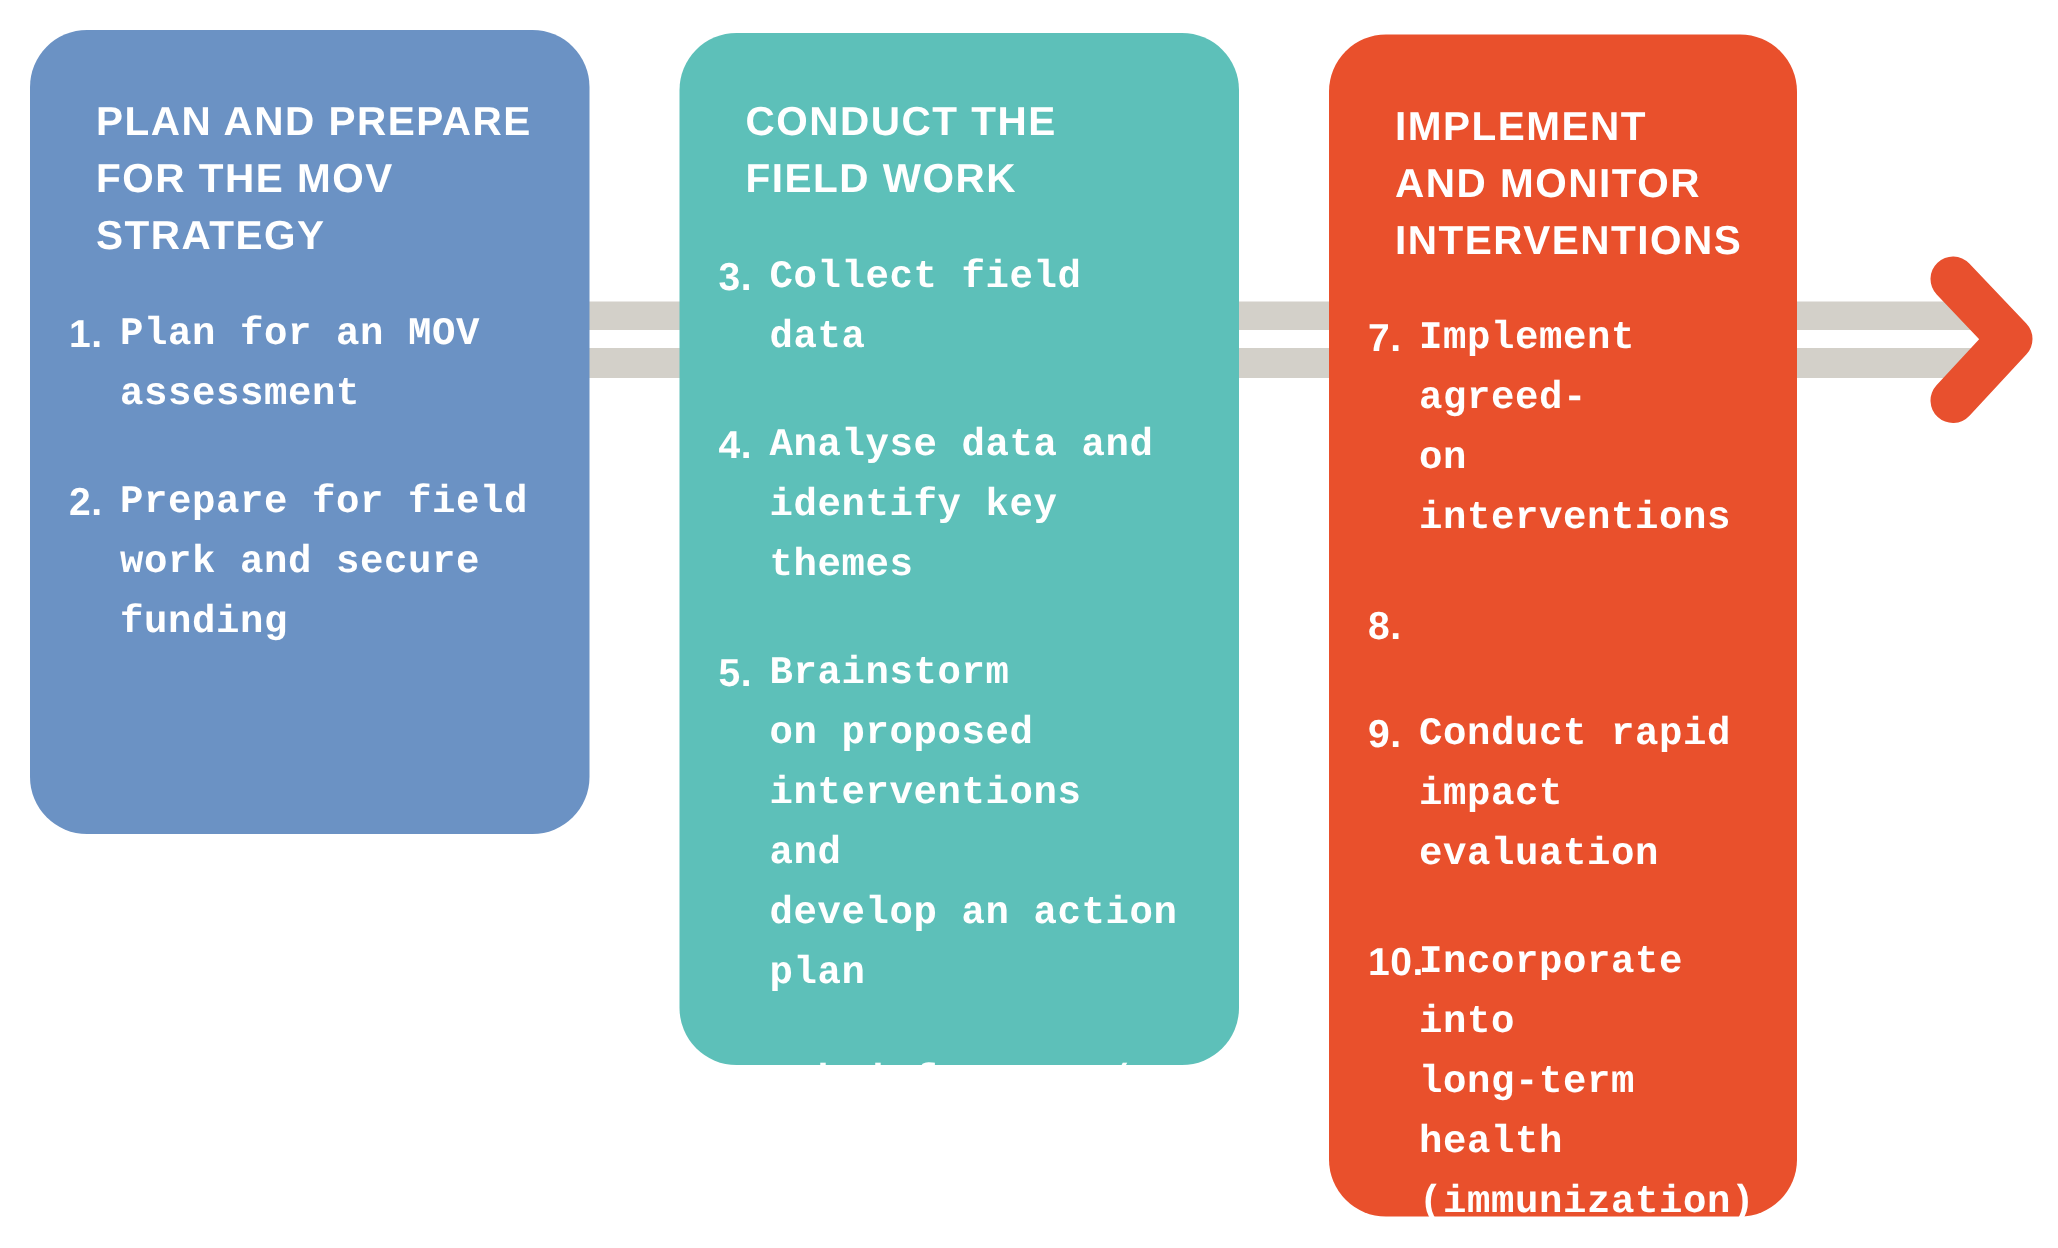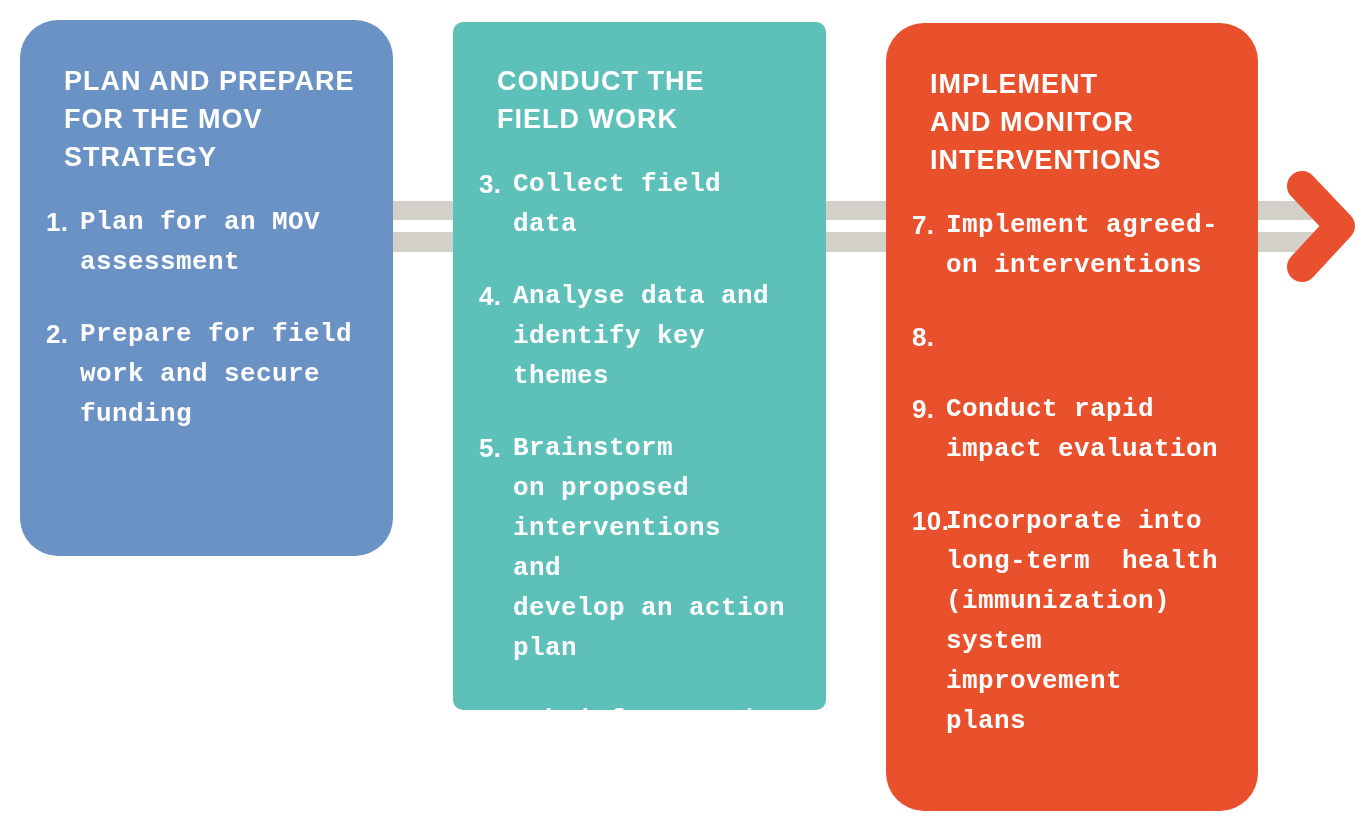--- a/index.html
+++ b/index.html
@@ -31,21 +31,21 @@
     position: absolute;
     border-radius: 38px;
     color: #ffffff;
     z-index: 1;
     box-sizing: border-box;
     padding: 42px 28px 0 26px;
     font-weight: 700;
   }
   .stage-1 { left: 20px;  top: 20px; width: 373px; height: 536px; background: #6b92c4; }
   .stage-2 { left: 453px; top: 22px; width: 373px; height: 688px; background: #5dc0b9; padding-top: 40px; }
-  .stage-3 { left: 886px; top: 23px; width: 372px; height: 788px; background: #e9502c; }
+  .stage-3 { left: 886px; top: 23px; width: 312px; height: 788px; background: #e9502c; }
 
   .stage-title {
     margin: 0 0 26px 0;
     padding-left: 18px;
     font-size: 27px;
     line-height: 38px;
     font-weight: 700;
     letter-spacing: 1px;
     white-space: pre-line;
   }
@@ -92,21 +92,21 @@
 assessment</span>
     </div>
     <div class="item">
       <span class="num">2.</span>
       <span class="txt">Prepare for field
 work and secure
 funding</span>
     </div>
   </div>
 
-  <div class="stage stage-2" style="background-color: rgb(93, 192, 185); border-radius: 10px;">
+  <div class="stage stage-2" style="background-color: rgb(93, 192, 185);">
     <h2 class="stage-title">CONDUCT THE
 FIELD WORK</h2>
     <div class="item">
       <span class="num">3.</span>
       <span class="txt">Collect field data</span>
     </div>
     <div class="item">
       <span class="num">4.</span>
       <span class="txt">Analyse data and
 identify key themes</span>

